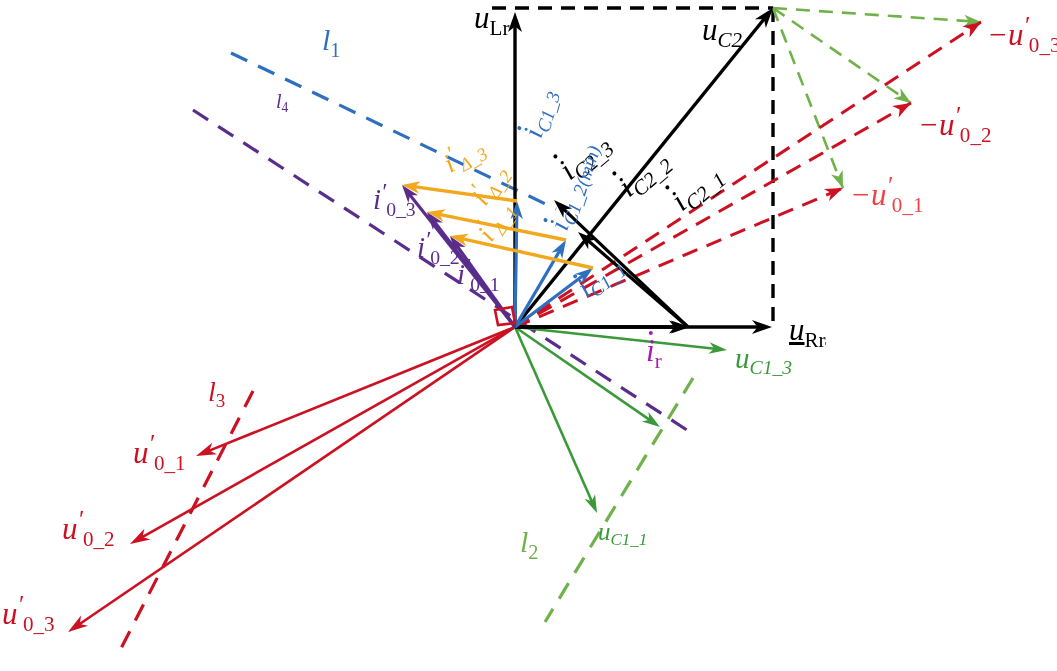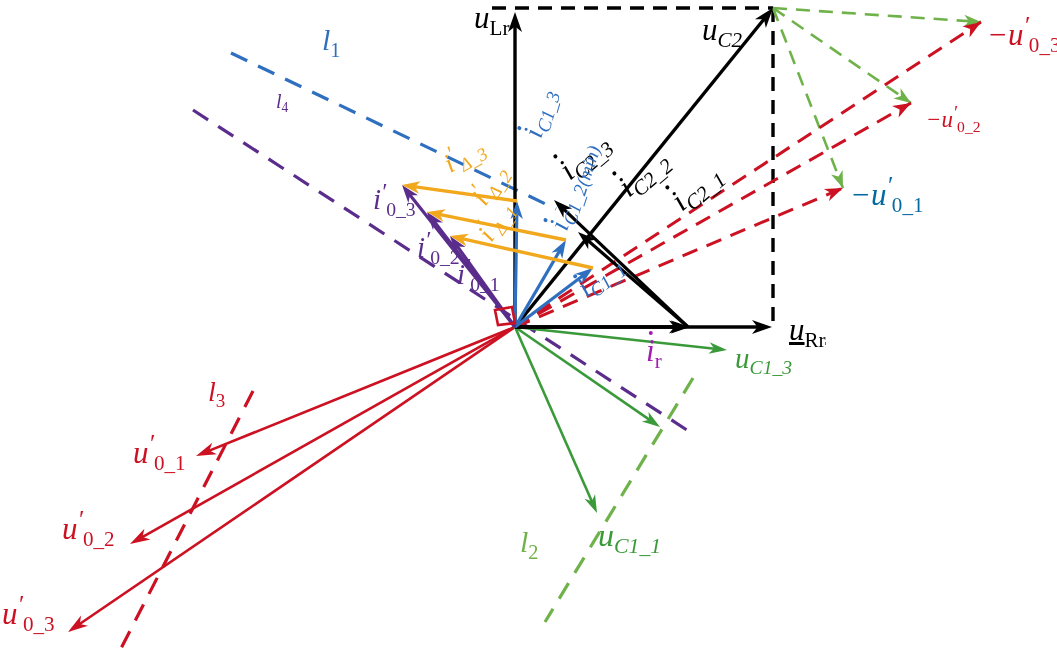--- a/index.html
+++ b/index.html
@@ -136,27 +136,27 @@
         <polygon points="402,185 420.71021335189204,181.1415137259954 414.83635701512605,186.7859279325393 418.94633391234703,193.81939719772484" fill="#f2a81d" stroke="none"></polygon>
       </g>
       <g>
         <path d="M 498 325 L 495 310 L 512 307 L 515 323 Z" fill="none" stroke="#cc1122" stroke-width="2.6"></path>
       </g>
     </svg>
 <div class="lbl" style="left: 322px; top: 25px; color: rgb(47, 111, 191); font-size: 30px;"><span>l</span><span class="subr">1</span></div>
     <div class="lbl" style="left: 520px; top: 527px; color: rgb(111, 178, 74); font-size: 30px;"><span>l</span><span class="subr">2</span></div>
     <div class="lbl" style="left: 208px; top: 378px; color: rgb(204, 17, 34); font-size: 28px;"><span>l</span><span class="subr">3</span></div>
     <div class="lbl" style="left: 276px; top: 91px; color: rgb(90, 45, 140); font-size: 20px;"><span>l</span><span class="subr">4</span></div>
-    <div class="lbl" style="left: 850px; top: 174px; color: #0369a1; font-size: 31px;"><span>−u</span><span style="font-size: 0.8em; vertical-align: 0.45em;">′</span><span class="subr">0_1</span></div>
-    <div class="lbl" style="left: 918px; top: 104px; color: rgb(204, 17, 34); font-size: 23px; margin-left: 8px;"><span>−u</span><span style="font-size: 0.8em; vertical-align: 0.45em;">′</span><span class="subr">0_2</span></div>
+    <div class="lbl" style="left: 850px; top: 174px; color: #ef4444; font-size: 31px;"><span>−u</span><span style="font-size: 0.8em; vertical-align: 0.45em;">′</span><span class="subr">0_1</span></div>
+    <div class="lbl" style="left: 918px; top: 104px; color: rgb(204, 17, 34); font-size: 31px;"><span>−u</span><span style="font-size: 0.8em; vertical-align: 0.45em;">′</span><span class="subr">0_2</span></div>
     <div class="lbl" style="left: 987px; top: 14px; color: rgb(204, 17, 34); font-size: 31px;"><span>−u</span><span style="font-size: 0.8em; vertical-align: 0.45em;">′</span><span class="subr">0_3</span></div>
     <div class="lbl" style="left: 133px; top: 432px; color: rgb(204, 17, 34); font-size: 31px;"><span>u</span><span style="font-size: 0.8em; vertical-align: 0.45em;">′</span><span class="subr">0_1</span></div>
     <div class="lbl" style="left: 62px; top: 508px; color: rgb(204, 17, 34); font-size: 31px;"><span>u</span><span style="font-size: 0.8em; vertical-align: 0.45em;">′</span><span class="subr">0_2</span></div>
     <div class="lbl" style="left: 2px; top: 593px; color: rgb(204, 17, 34); font-size: 31px;"><span>u</span><span style="font-size: 0.8em; vertical-align: 0.45em;">′</span><span class="subr">0_3</span></div>
-    <div class="lbl" style="left: 598px; top: 519px; color: rgb(58, 154, 58); font-size: 32px;"><span>u</span><span class="sub">C1_1</span></div>
+    <div class="lbl" style="left: 598px; top: 519px; color: rgb(58, 154, 58); font-size: 25px;"><span>u</span><span class="sub">C1_1</span></div>
     <div class="lbl" style="left: 735px; top: 344px; color: rgb(58, 154, 58); font-size: 29px; text-align: right;"><span>u</span><span class="sub">C1_3</span></div>
     <div class="lbl" style="left: 474px; top: 2px; color: rgb(0, 0, 0); font-size: 31px;"><span>u</span><span class="subr">Lr</span></div>
     <div class="lbl" style="left: 789px; top: 314px; color: rgb(0, 0, 0); font-size: 31px; text-decoration: underline;"><span>u</span><span class="subr">Rr</span></div>
     <div class="lbl" style="left: 702px; top: 2px; color: rgb(0, 0, 0); font-size: 31px; margin-top: 12px;"><span>u</span><span class="sub">C2</span></div>
     <div class="lbl" style="left: 646px; top: 335px; color: #a21caf; font-size: 31px;"><span class="dotacc">i</span><span class="subr">r</span></div>
     <div class="lbl" style="left: 665px; top: 192px; color: rgb(0, 0, 0); font-size: 31px; transform: rotate(-40deg); transform-origin: left top;"><span class="dotacc">i</span><span class="sub">C2_1</span></div>
     <div class="lbl" style="left: 612px; top: 178px; color: rgb(0, 0, 0); font-size: 31px; transform: rotate(-40deg); transform-origin: left top;"><span class="dotacc">i</span><span class="sub">C2_2</span></div>
     <div class="lbl" style="left: 553px; top: 161px; color: rgb(0, 0, 0); font-size: 31px; transform: rotate(-40deg); transform-origin: left top;"><span class="dotacc">i</span><span class="sub">C2_3</span></div>
     <div class="lbl" style="left: 572px; top: 280px; color: rgb(47, 111, 191); font-size: 28px; transform: rotate(-38deg); transform-origin: left top;"><span class="dotacc">i</span><span class="sub">C1_1</span></div>
     <div class="lbl" style="left: 545px; top: 225px; color: rgb(47, 111, 191); font-size: 28px; transform: rotate(-72deg); transform-origin: left top;"><span class="dotacc">i</span><span class="sub">C1_2(min)</span></div>

